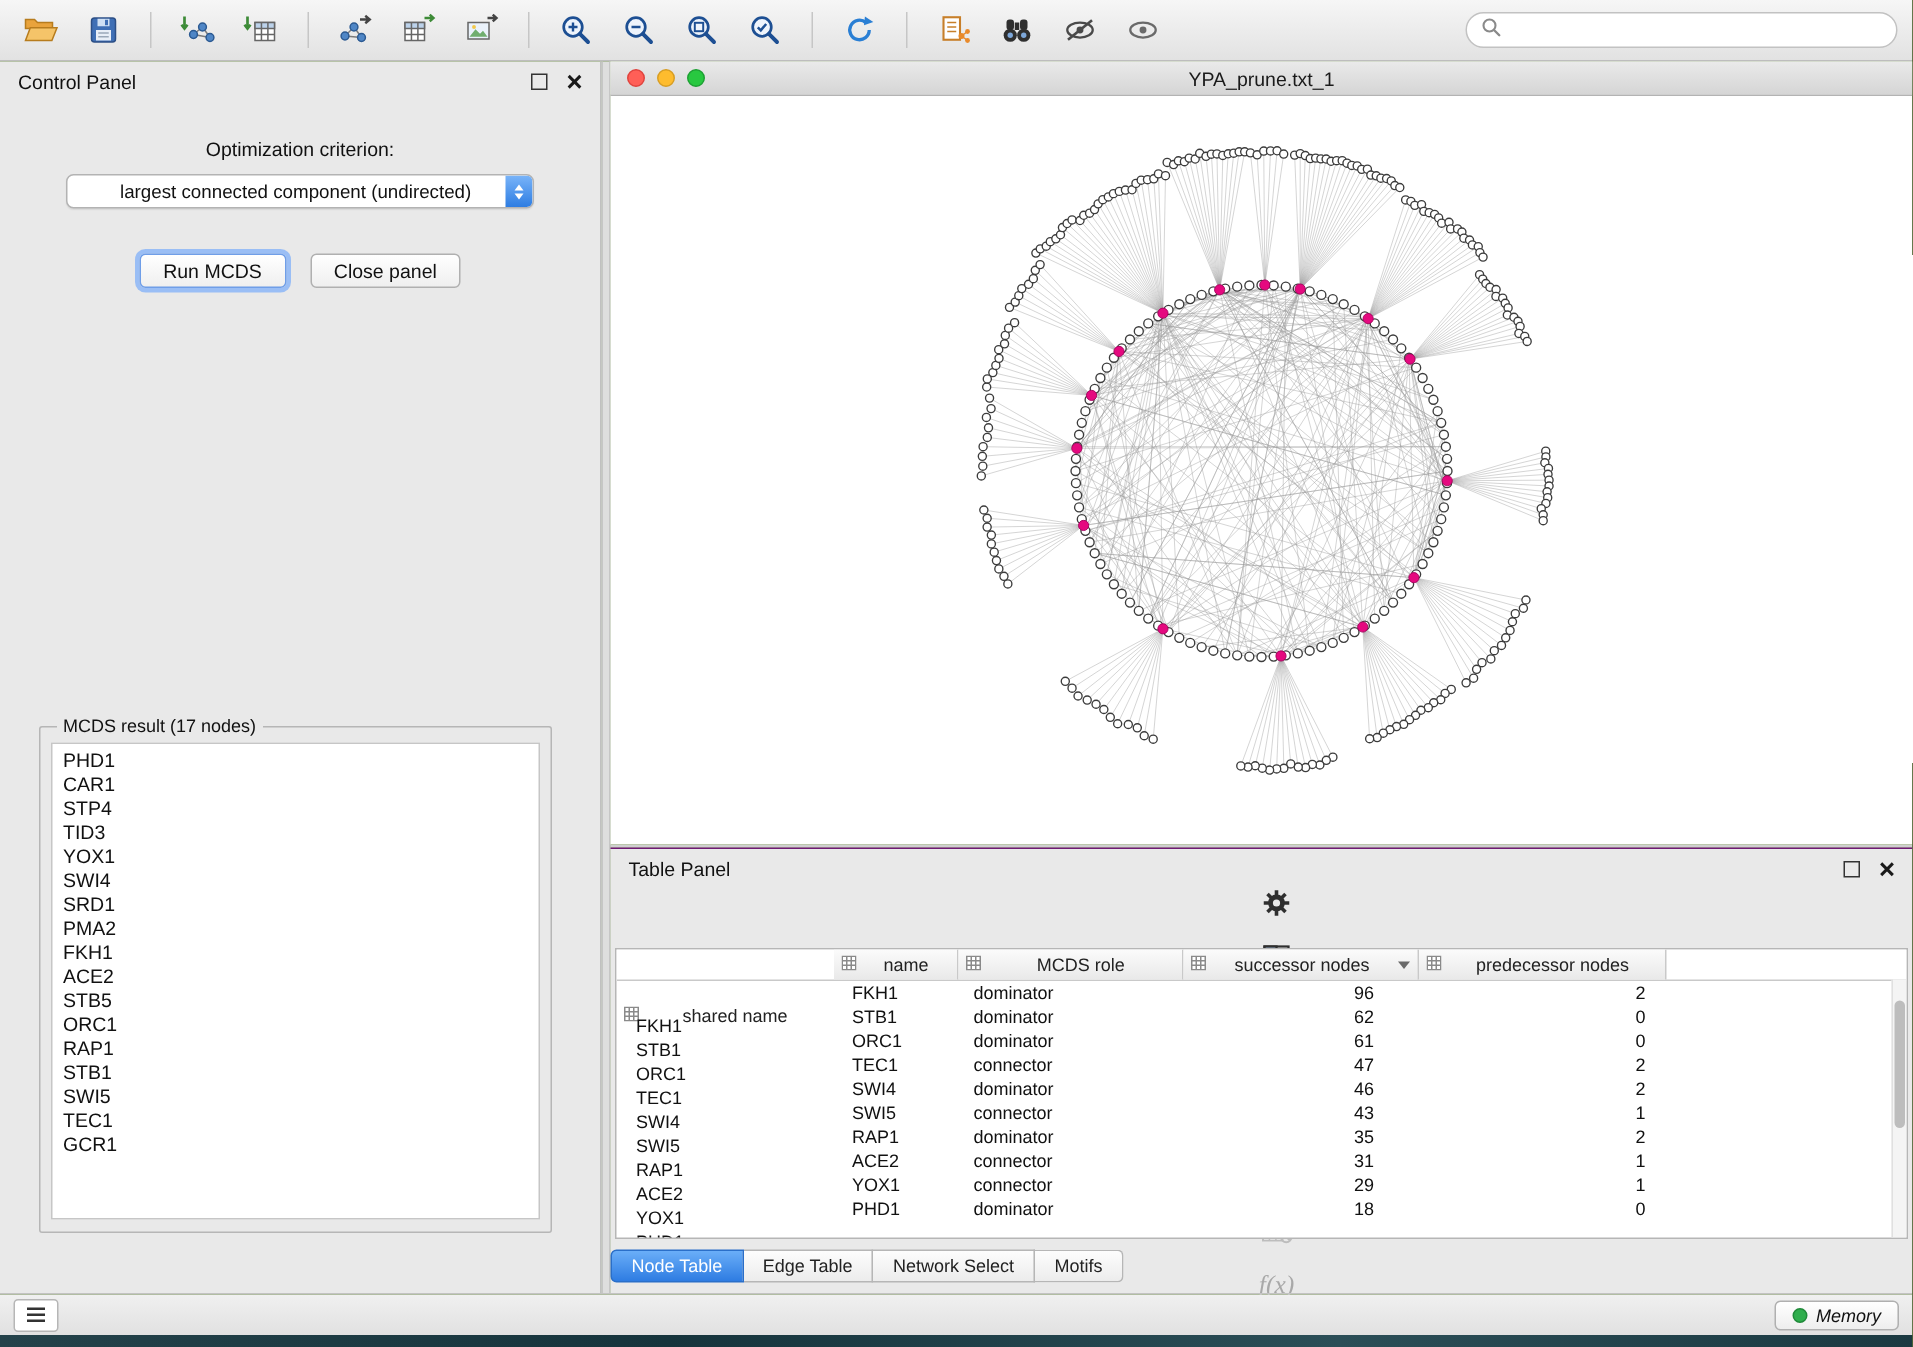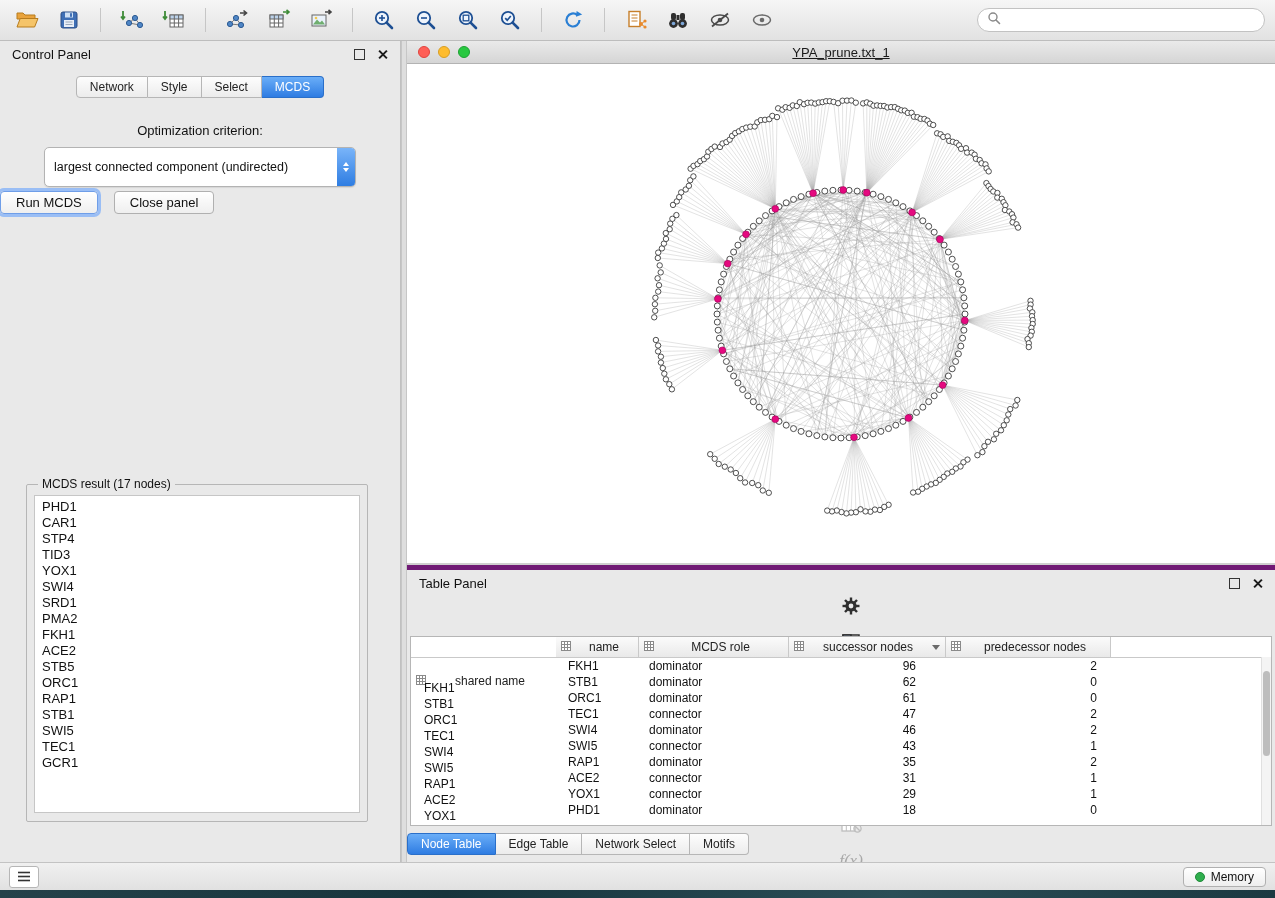--- a/index.html
+++ b/index.html
@@ -29,30 +29,30 @@
   .close-x::before{transform:rotate(45deg);} .close-x::after{transform:rotate(-45deg);}
 
   .seg-tabs{display:flex;justify-content:center;margin-top:9px;}
   .seg-tab{font-size:12px;padding:3px 13px;background:linear-gradient(#fdfdfd,#ececec);
            border:1px solid #b6b6b6;border-left:none;color:#222;cursor:default;}
   .seg-tab:first-child{border-left:1px solid #b6b6b6;border-radius:4px 0 0 4px;}
   .seg-tab:last-child{border-radius:0 4px 4px 0;}
   .seg-tab.active{background:linear-gradient(#6aaef8,#2e7ce2);border-color:#2a6fc9;color:#fff;}
 
   .opt-label{text-align:center;font-size:13px;margin-top:25px;}
-  .mac-select{width:312px;height:40px;border:1px solid #b3b3b3;border-radius:5px;background:#fff;
+  .mac-select{width:312px;height:23px;border:1px solid #b3b3b3;border-radius:5px;background:#fff;
               display:flex;align-items:center;margin:9px auto 0;box-shadow:0 1px 1px rgba(0,0,0,.08);
-              overflow:hidden;box-sizing:border-box;}
+              overflow:hidden;box-sizing:border-box;padding-left:26px;}
   .mac-select .val{font-size:12.5px;padding-left:9px;flex:1;white-space:nowrap;}
   .stepper{width:18px;align-self:stretch;background:linear-gradient(#79b4f9,#2e7de2);
            display:flex;flex-direction:column;align-items:center;justify-content:center;gap:2px;}
   .tri-up{width:0;height:0;border-left:3.5px solid transparent;border-right:3.5px solid transparent;border-bottom:4.5px solid #fff;}
   .tri-dn{width:0;height:0;border-left:3.5px solid transparent;border-right:3.5px solid transparent;border-top:4.5px solid #fff;}
 
-  .btn-row{display:flex;justify-content:flex-start;gap:16px;margin-top:4px;}
+  .btn-row{display:flex;justify-content:center;gap:16px;margin-top:30px;}
   .btn{font-size:13px;padding:3px 15px;background:linear-gradient(#ffffff,#efefef);
        border:1px solid #b0b0b0;border-radius:4px;color:#111;cursor:default;}
   .btn.focused{box-shadow:0 0 0 3px rgba(90,155,255,.55);border-color:#6f9ee8;}
 
   .mcds-fieldset{position:absolute;left:10px;right:16px;top:420px;bottom:24px;
                  border:1px solid #b6b6b6;border-radius:2px;margin:16px;padding:4px 7px 8px 7px;}
   .mcds-fieldset legend{font-size:12px;padding:0 4px;margin-left:4px;}
   .mcds-list{background:#fff;border:1px solid #c6c6c6;height:100%;box-sizing:border-box;
              overflow:hidden;padding:3px 0 0 0;}
   .mcds-item{font-size:13px;line-height:16px;padding-left:7px;}
@@ -64,26 +64,26 @@
 
   
   .network-window{position:absolute;left:407px;top:41px;width:868px;height:522px;background:#fff;}
   .net-titlebar{height:22px;background:linear-gradient(#eaeaea,#d5d5d5);border-bottom:1px solid #b3b3b3;
                 display:flex;align-items:center;position:relative;}
   .traffic{display:flex;gap:8px;padding-left:11px;z-index:2;}
   .light{width:12px;height:12px;border-radius:50%;box-sizing:border-box;}
   .light.red{background:#ff5f57;border:1px solid #e0443e;}
   .light.yellow{background:#febc2e;border:1px solid #d89e24;}
   .light.green{background:#28c840;border:1px solid #1da133;}
-  .net-title{position:absolute;left:0;right:0;text-align:center;font-size:13px;color:#1a1a1a;text-decoration:underline;}
+  .net-title{position:absolute;left:0;right:0;text-align:center;font-size:13px;color:#1a1a1a;}
   .net-canvas{position:absolute;top:22px;left:0;width:868px;height:500px;display:block;}
 
   
   .table-panel{position:absolute;left:407px;top:565px;width:868px;height:297px;background:#e9e9e9;
-               border-top:5px solid #701a75;box-sizing:border-box;}
+               border-top:1px solid #701a75;box-sizing:border-box;}
   .table-toolbar{height:38px;display:flex;align-items:center;padding-left:20px;gap:17px;flex-direction:column;}
   .tt-icon{width:28px;height:28px;display:flex;align-items:center;justify-content:center;}
   .fx{font-family:"Liberation Serif",serif;font-style:italic;font-size:17px;color:#a8a8a8;}
 
   .table-wrap{position:absolute;left:3px;right:3px;top:66px;bottom:36px;background:#fff;
               border:1px solid #b6b6b6;overflow:hidden;}
   .thead{display:flex;height:20px;background:#fff;border-bottom:1px solid #c9c9c9;}
   .th{display:flex;align-items:center;font-size:12px;color:#222;box-sizing:border-box;
       border-right:1px solid #c9c9c9;background:linear-gradient(#fbfbfb,#e9e9e9);padding:0 5px;gap:4px;}
   .th .th-label{flex:1;text-align:center;}
@@ -96,21 +96,21 @@
   .td.num{text-align:right;}
   .td.c3{padding-right:30px;} .td.c4{padding-right:14px;}
   .vscroll{position:absolute;right:0;top:20px;bottom:0;width:9px;background:#f4f4f4;border-left:1px solid #e0e0e0;}
   .vthumb{position:absolute;left:1px;right:1px;top:14px;height:85px;background:#bdbdbd;border-radius:4px;}
 
   .bottom-tabs{position:absolute;left:0;right:0;bottom:7px;display:flex;justify-content:flex-start;}
 
   
   .status-bar{position:absolute;left:0;bottom:8px;width:100%;height:28px;box-sizing:border-box;
               background:linear-gradient(#f0f0f0,#e1e1e1);border-top:1px solid #c3c3c3;
-              display:flex;align-items:center;padding:0 9px;}
+              display:flex;align-items:center;padding:0 9px;font-style:italic;}
   .menu-btn{width:28px;height:20px;border:1px solid #b6b6b6;border-radius:3px;background:#fff;
             display:flex;align-items:center;justify-content:center;}
   .memory-btn{margin-left:auto;display:flex;align-items:center;gap:6px;border:1px solid #b0b0b0;
               border-radius:4px;background:linear-gradient(#fff,#eee);padding:2px 11px;font-size:12px;}
   .mem-dot{width:10px;height:10px;border-radius:50%;background:#2fae4d;border:1px solid #1f8a39;box-sizing:border-box;}
   .bottom-strip{position:absolute;left:0;bottom:0;width:100%;height:8px;
                 background:linear-gradient(90deg,#24424a,#16343c 35%,#2b4e57 70%,#1b3941);}
 </style>
 </head>
 <body>
@@ -273,26 +273,20 @@
   </div>
 
   <div class="control-panel">
     <div class="panel-header">
       <span>Control Panel</span>
       <span class="hdr-btns">
         <span class="float-btn"></span>
         <span class="close-x"></span>
       </span>
     </div>
-    <div class="seg-tabs">
-        <div class="seg-tab">Network</div>
-        <div class="seg-tab">Style</div>
-        <div class="seg-tab">Select</div>
-        <div class="seg-tab active">MCDS</div>
-      </div>
     <div class="opt-label">Optimization criterion:</div>
     <div class="mac-select">
       <span class="val">largest connected component (undirected)</span>
       <span class="stepper">
           <span class="tri-up"></span>
           <span class="tri-dn"></span>
         </span>
     </div>
     <div class="btn-row">
       <button class="btn focused">Run MCDS</button>

